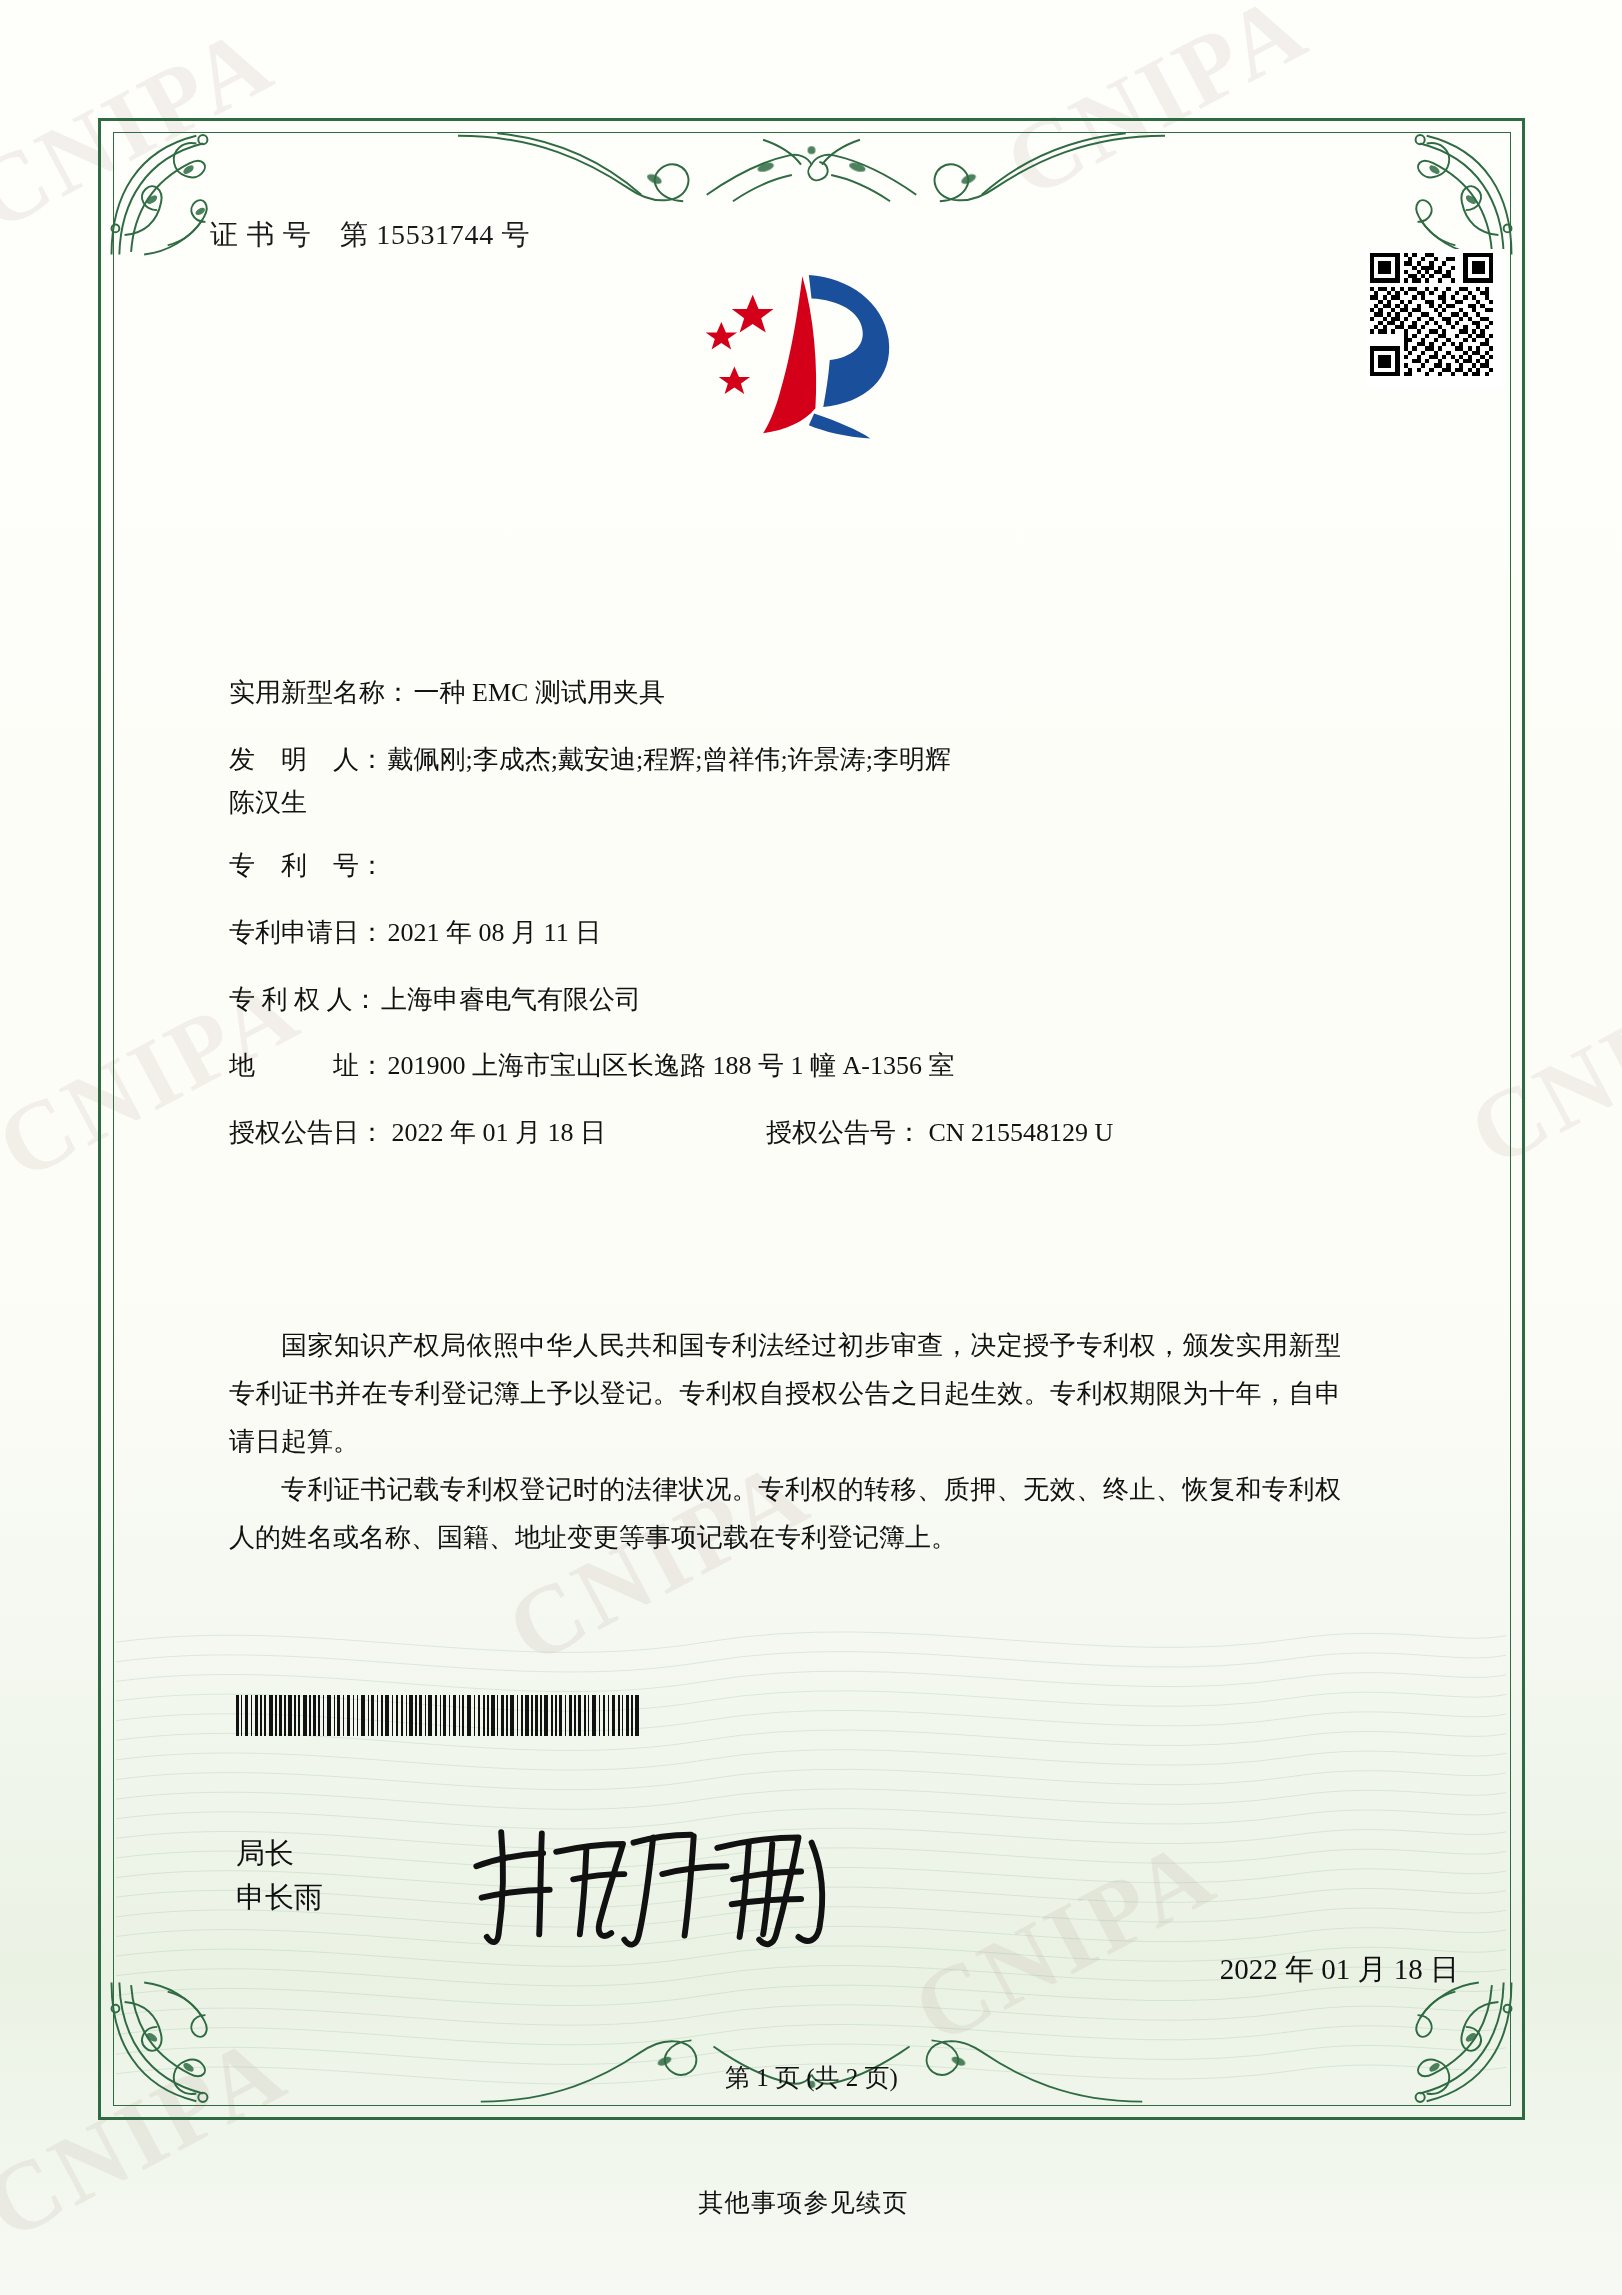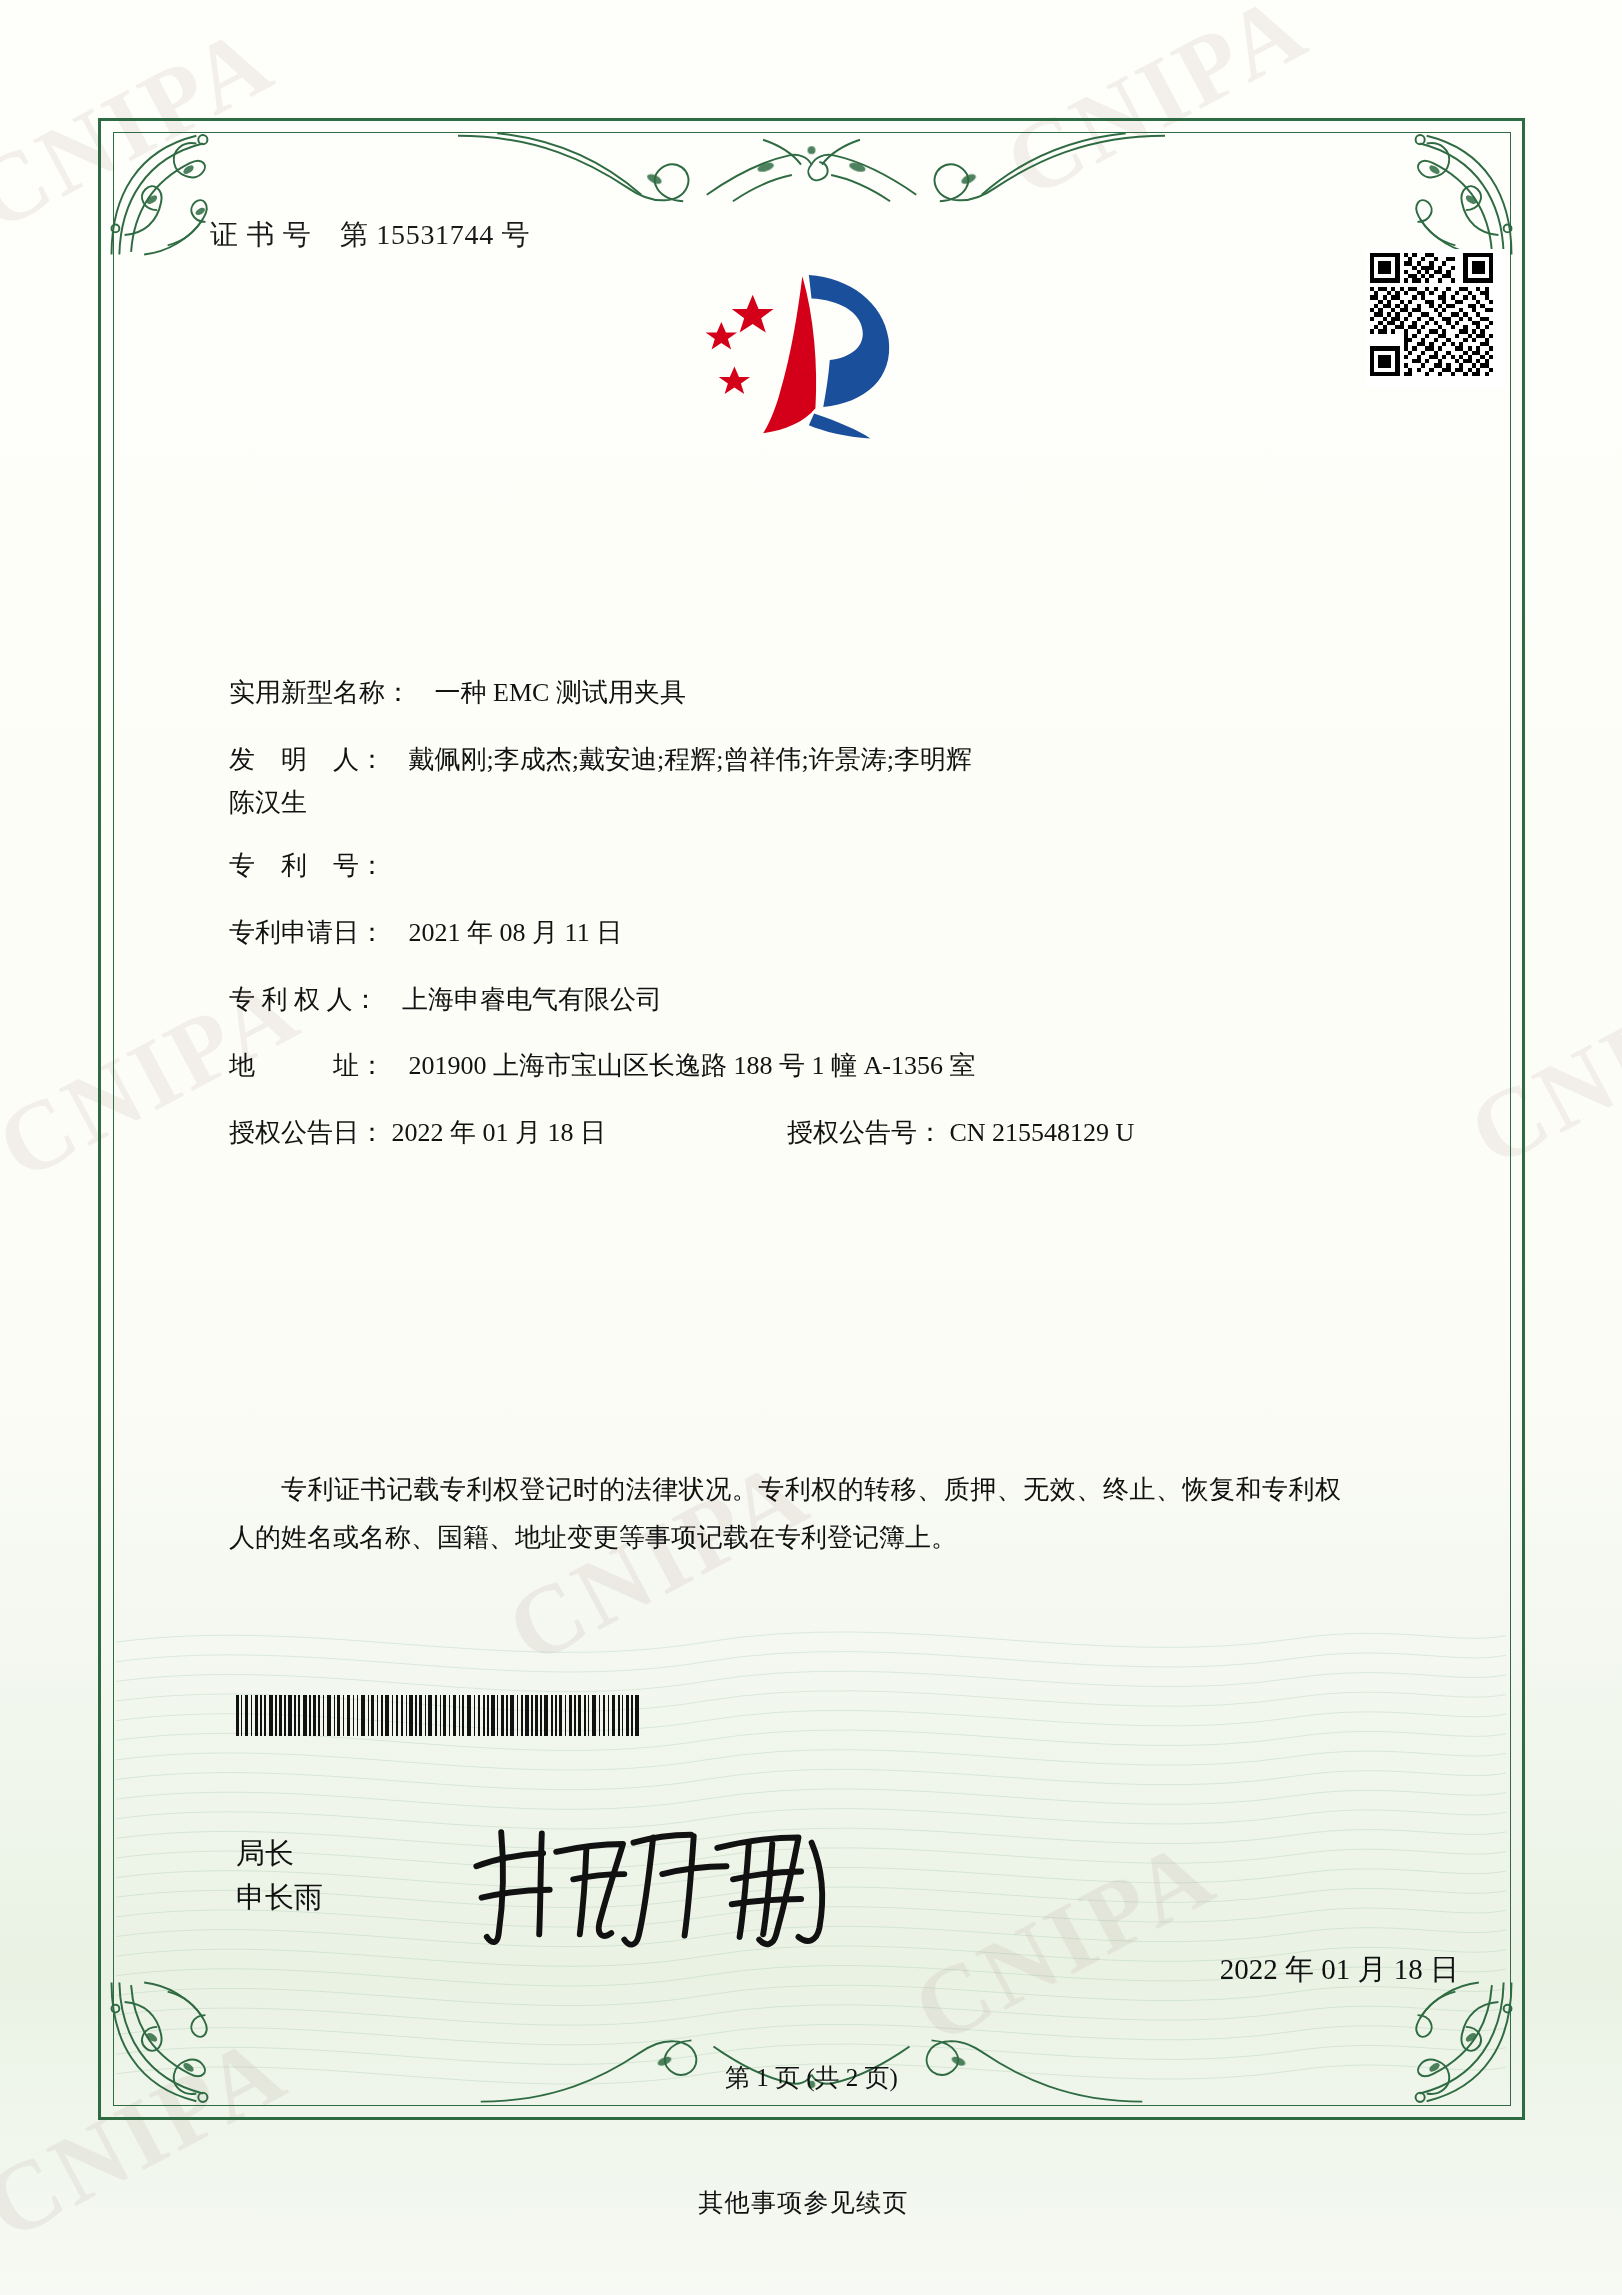--- a/index.html
+++ b/index.html
@@ -140,21 +140,20 @@
     top: 674px;
     width: 1112px;
     font-size: 26px;
     color: #121212;
     line-height: 1.45;
   }
   .frow {
     display: flex;
     align-items: flex-start;
     margin-bottom: 29px;
-    gap: 21px;
   }
   .flabel {
     white-space: nowrap;
     flex: 0 0 auto;
   }
   .fval {
     flex: 1 1 auto;
     padding-left: 2.6px;
   }
   .sub-line {
@@ -708,20 +707,21 @@
         <span>2022 年 01 月 18 日</span>
       </div>
       <div>
         <span class="flabel">授权公告号：</span>
         <span>CN 215548129 U</span>
       </div>
     </div>
 
   </div>
 
+  <div class="para p1 indent">国家知识产权局依照中华人民共和国专利法经过初步审查，决定授予专利权，颁发实用新型专利证书并在专利登记簿上予以登记。专利权自授权公告之日起生效。专利权期限为十年，自申请日起算。</div>
   <div class="para p2 indent">专利证书记载专利权登记时的法律状况。专利权的转移、质押、无效、终止、恢复和专利权人的姓名或名称、国籍、地址变更等事项记载在专利登记簿上。</div>
 
   <div class="barcode">
     <svg width="432" height="41" viewBox="0 0 660 62" shape-rendering="crispEdges">
       <g fill="#111">
         <rect x="0" y="0" width="4" height="62"></rect>
           <rect x="7" y="0" width="2" height="62"></rect>
         <rect x="13" y="0" width="6" height="62"></rect>
           <rect x="23" y="0" width="2" height="62"></rect>
         <rect x="29" y="0" width="4" height="62"></rect>

